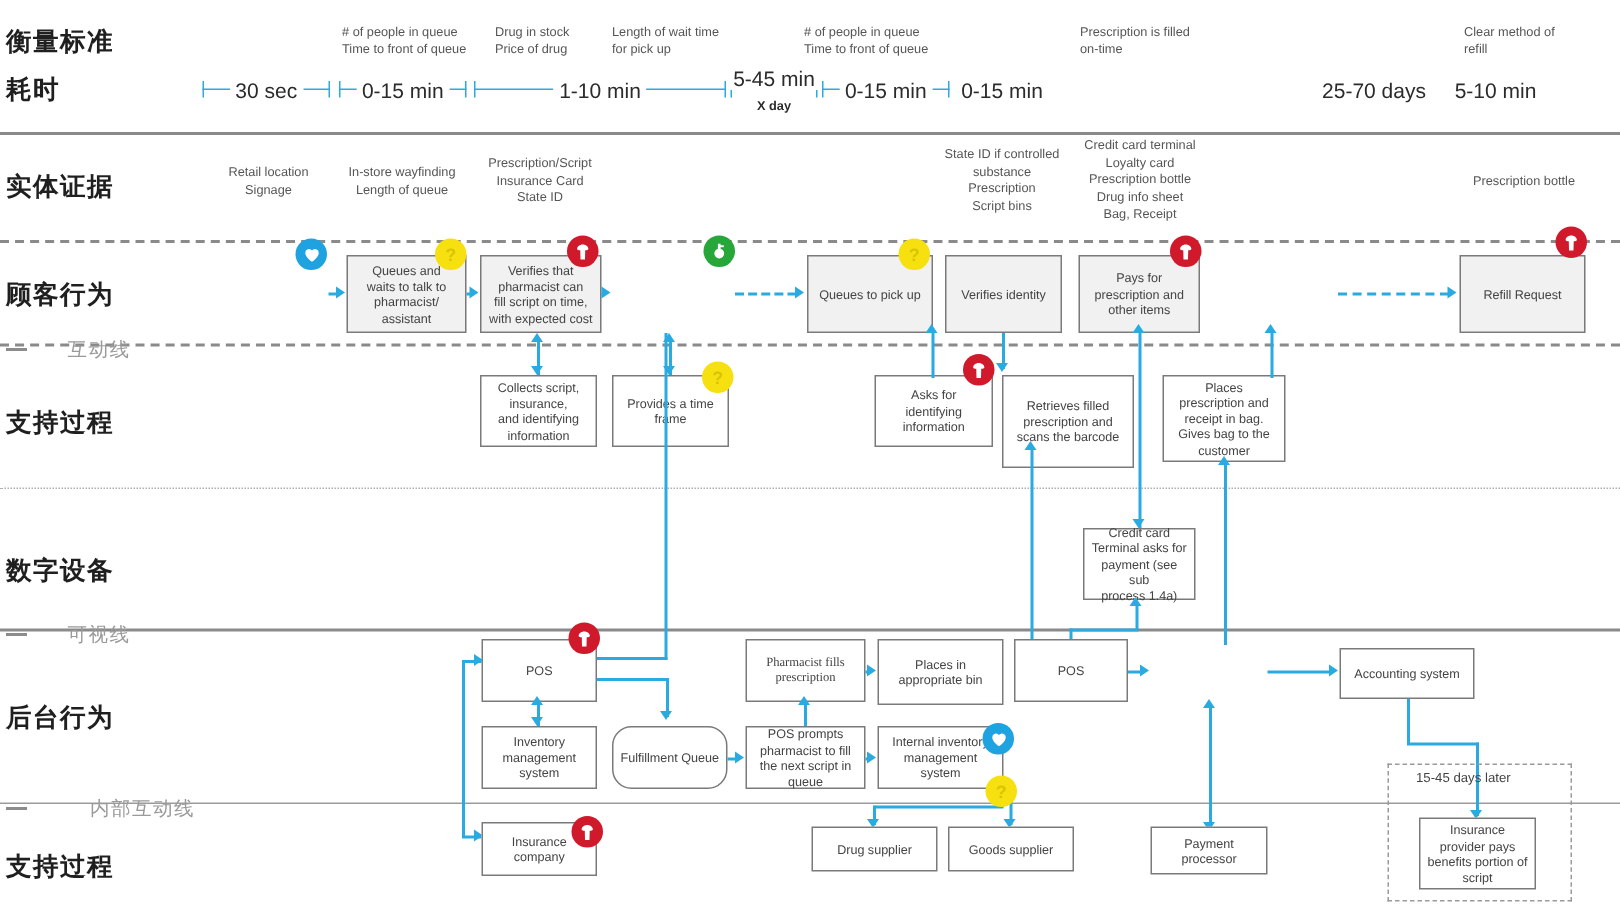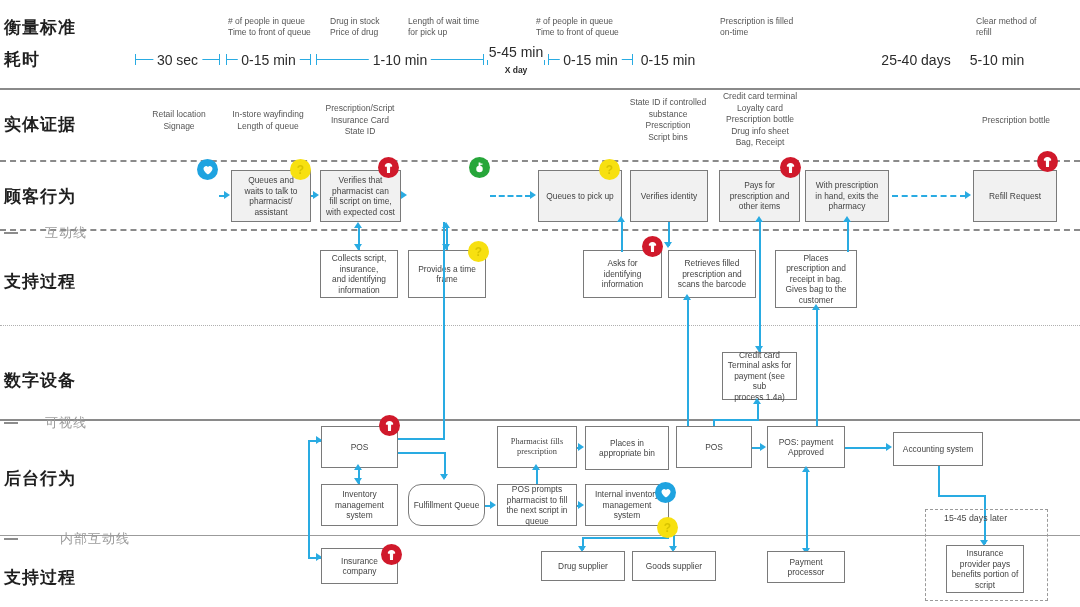--- a/index.html
+++ b/index.html
@@ -180,21 +180,21 @@
   <div class="tl" style="left:548px;top:53px;width:85px;">
     <div class="bar"></div>
       <div class="cap l"></div>
       <div class="cap r"></div>
     <div class="lab">0-15 min</div>
   </div>
   <div class="tl nobar" style="left:638px;top:53px;width:60px;">
     <div class="lab">0-15 min</div>
   </div>
   <div class="tl nobar" style="left:884px;top:53px;width:64px;">
-    <div class="lab">25-40 days</div>
+    <div class="lab">25-70 days</div>
   </div>
   <div class="tl nobar" style="left:966px;top:53px;width:62px;">
     <div class="lab">5-10 min</div>
   </div>
 
   <div class="evidence" style="left:135px;top:109px;width:88px;">Retail location
 Signage</div>
   <div class="evidence" style="left:222px;top:109px;width:92px;">In-store wayfinding
 Length of queue</div>
   <div class="evidence" style="left:311px;top:103px;width:98px;">Prescription/Script
@@ -217,23 +217,20 @@
 assistant</div>
   <div class="box grey" style="left:320px;top:170px;width:81px;height:52px;">Verifies that
 pharmacist can
 fill script on time,
 with expected cost</div>
   <div class="box grey" style="left:538px;top:170px;width:84px;height:52px;">Queues to pick up</div>
   <div class="box grey" style="left:630px;top:170px;width:78px;height:52px;">Verifies identity</div>
   <div class="box grey" style="left:719px;top:170px;width:81px;height:52px;">Pays for
 prescription and
 other items</div>
-  <div class="box grey" style="left:805px;top:170px;width:84px;height:52px;">With prescription
-in hand, exits the
-pharmacy</div>
   <div class="box grey" style="left:973px;top:170px;width:84px;height:52px;">Refill Request</div>
 
   <div class="conn h" style="left:219px;top:195px;width:6px;"></div>
   <div class="arrow r" style="left:224px;top:191px;"></div>
   <div class="conn h" style="left:311px;top:195px;width:3px;"></div>
   <div class="arrow r" style="left:313px;top:191px;"></div>
   <div class="conn h" style="left:401px;top:195px;width:2px;"></div>
   <div class="arrow r" style="left:401px;top:191px;"></div>
   <div class="conn dot-h" style="left:490px;top:195px;width:41px;"></div>
   <div class="arrow r" style="left:530px;top:191px;"></div>
@@ -242,21 +239,21 @@
 
   <div class="box" style="left:320px;top:250px;width:78px;height:48px;">Collects script,
 insurance,
 and identifying
 information</div>
   <div class="box" style="left:408px;top:250px;width:78px;height:48px;">Provides a time
 frame</div>
   <div class="box" style="left:583px;top:250px;width:79px;height:48px;">Asks for
 identifying
 information</div>
-  <div class="box" style="left:668px;top:250px;width:88px;height:48px;">Retrieves filled
+  <div class="box" style="left:668px;top:250px;width:88px;height:62px;">Retrieves filled
 prescription and
 scans the barcode</div>
   <div class="box" style="left:775px;top:250px;width:82px;height:58px;">Places
 prescription and
 receipt in bag.
 Gives bag to the
 customer</div>
 
   <div class="conn v" style="left:358px;top:228px;height:22px;"></div>
   <div class="arrow u" style="left:354px;top:222px;"></div>
@@ -294,22 +291,20 @@
   <div class="arrow u" style="left:683px;top:294px;"></div>
   <div class="conn v" style="left:816px;top:308px;height:122px;"></div>
   <div class="arrow u" style="left:812px;top:304px;"></div>
 
   <div class="box" style="left:321px;top:426px;width:77px;height:42px;">POS</div>
   <div class="box" style="left:497px;top:426px;width:80px;height:42px;font-family:Liberation Serif, serif;">Pharmacist fills
 prescription</div>
   <div class="box" style="left:585px;top:426px;width:84px;height:44px;">Places in
 appropriate bin</div>
   <div class="box" style="left:676px;top:426px;width:76px;height:42px;">POS</div>
-  <div class="box" style="left:767px;top:426px;width:78px;height:42px;">POS: payment
-Approved</div>
   <div class="box" style="left:893px;top:432px;width:90px;height:34px;">Accounting system</div>
 
   <div class="box" style="left:321px;top:484px;width:77px;height:42px;">Inventory
 management
 system</div>
   <div class="box" style="left:408px;top:484px;width:77px;height:42px;border-radius:13px;">Fulfillment Queue</div>
   <div class="box" style="left:497px;top:484px;width:80px;height:42px;">POS prompts
 pharmacist to fill
 the next script in
 queue</div>

